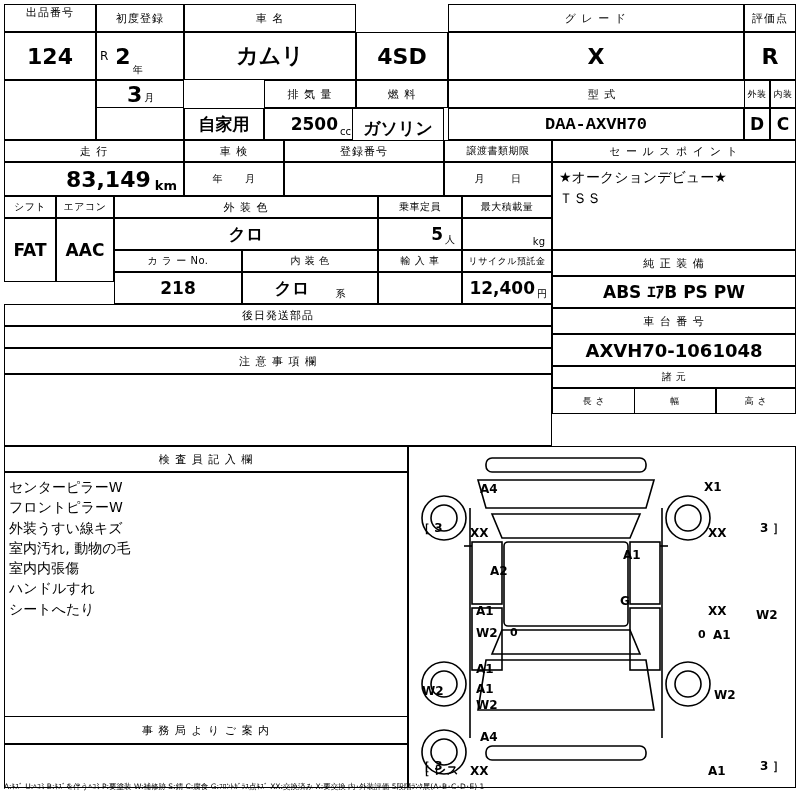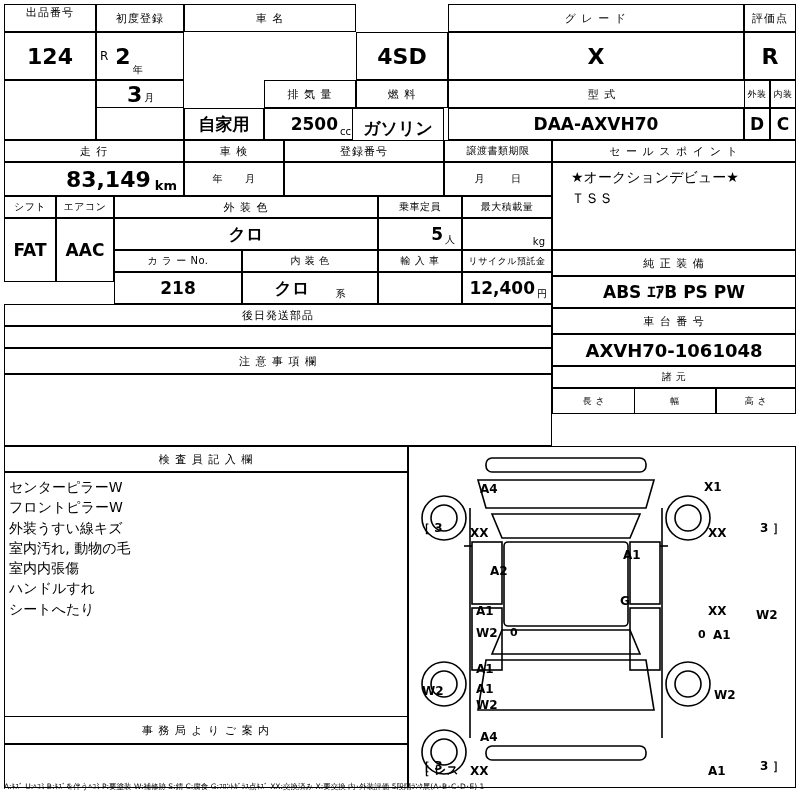--- a/index.html
+++ b/index.html
@@ -46,21 +46,21 @@
   }
   .diagram-svg { position: absolute; left: 0; top: 0; }
   .mark {
     position: absolute;
     font-size: 12px;
     font-weight: bold;
     font-family: "DejaVu Sans", "Liberation Sans", sans-serif;
     white-space: nowrap;
   }
   .mark-sm { font-size: 11px; }
-  .sp-line { font-size: 14px; padding-left: 18px; line-height: 1.5; }
+  .sp-line { font-size: 14px; padding-left: 6px; line-height: 1.5; }
 </style>
 </head>
 <body>
 
 <div class="sheet">
 
   <div class="cell col" style="left:0;top:0;width:92px;height:28px;">
     <div style="width:100%;text-align:center;" class="lbl">出品番号</div>
   </div>
   <div class="cell" style="left:0;top:28px;width:92px;height:48px;">
@@ -72,20 +72,23 @@
   </div>
   <div class="cell" style="left:92px;top:28px;width:88px;height:48px;justify-content:flex-start;">
     <span class="lbl" style="font-size:12px;padding-left:3px;">R</span>
     <span class="val-lg" style="margin-left:6px;">2</span>
     <span class="unit">年</span>
   </div>
 
   <div class="cell" style="left:180px;top:0;width:172px;height:28px;text-align:right;">
     <span class="lbl">車 名</span>
   </div>
+  <div class="cell" style="left:180px;top:28px;width:172px;height:48px;">
+    <span class="val-lg">カムリ</span>
+  </div>
 
   <div class="cell" style="left:352px;top:28px;width:92px;height:48px;">
     <span class="val-lg">4SD</span>
   </div>
 
   <div class="cell" style="left:444px;top:0;width:296px;height:28px;">
     <span class="lbl">グ レ ー ド</span>
   </div>
   <div class="cell" style="left:444px;top:28px;width:296px;height:48px;">
     <span class="val-lg">X</span>
@@ -170,21 +173,21 @@
   <div class="cell" style="left:180px;top:104px;width:80px;height:32px;">
     <span class="val">自家用</span>
   </div>
   <div class="cell" style="left:260px;top:104px;width:92px;height:32px;justify-content:flex-end;padding-right:4px;">
     <span class="val">2500</span>
     <span class="unit">cc</span>
   </div>
   <div class="cell" style="left:348px;top:104px;width:92px;height:40px;text-align:center;">
     <span class="val">ガソリン</span>
   </div>
-  <div class="cell" style="left:444px;top:104px;width:296px;height:32px;">
+  <div class="cell" style="left:444px;top:104px;width:296px;height:32px;font-family:Liberation Mono, monospace;">
     <span class="val">DAA-AXVH70</span>
   </div>
   <div class="cell" style="left:740px;top:104px;width:26px;height:32px;">
     <span class="val">D</span>
   </div>
   <div class="cell" style="left:766px;top:104px;width:26px;height:32px;">
     <span class="val">C</span>
   </div>
 
   <div class="cell" style="left:0;top:76px;width:92px;height:60px;"></div>

